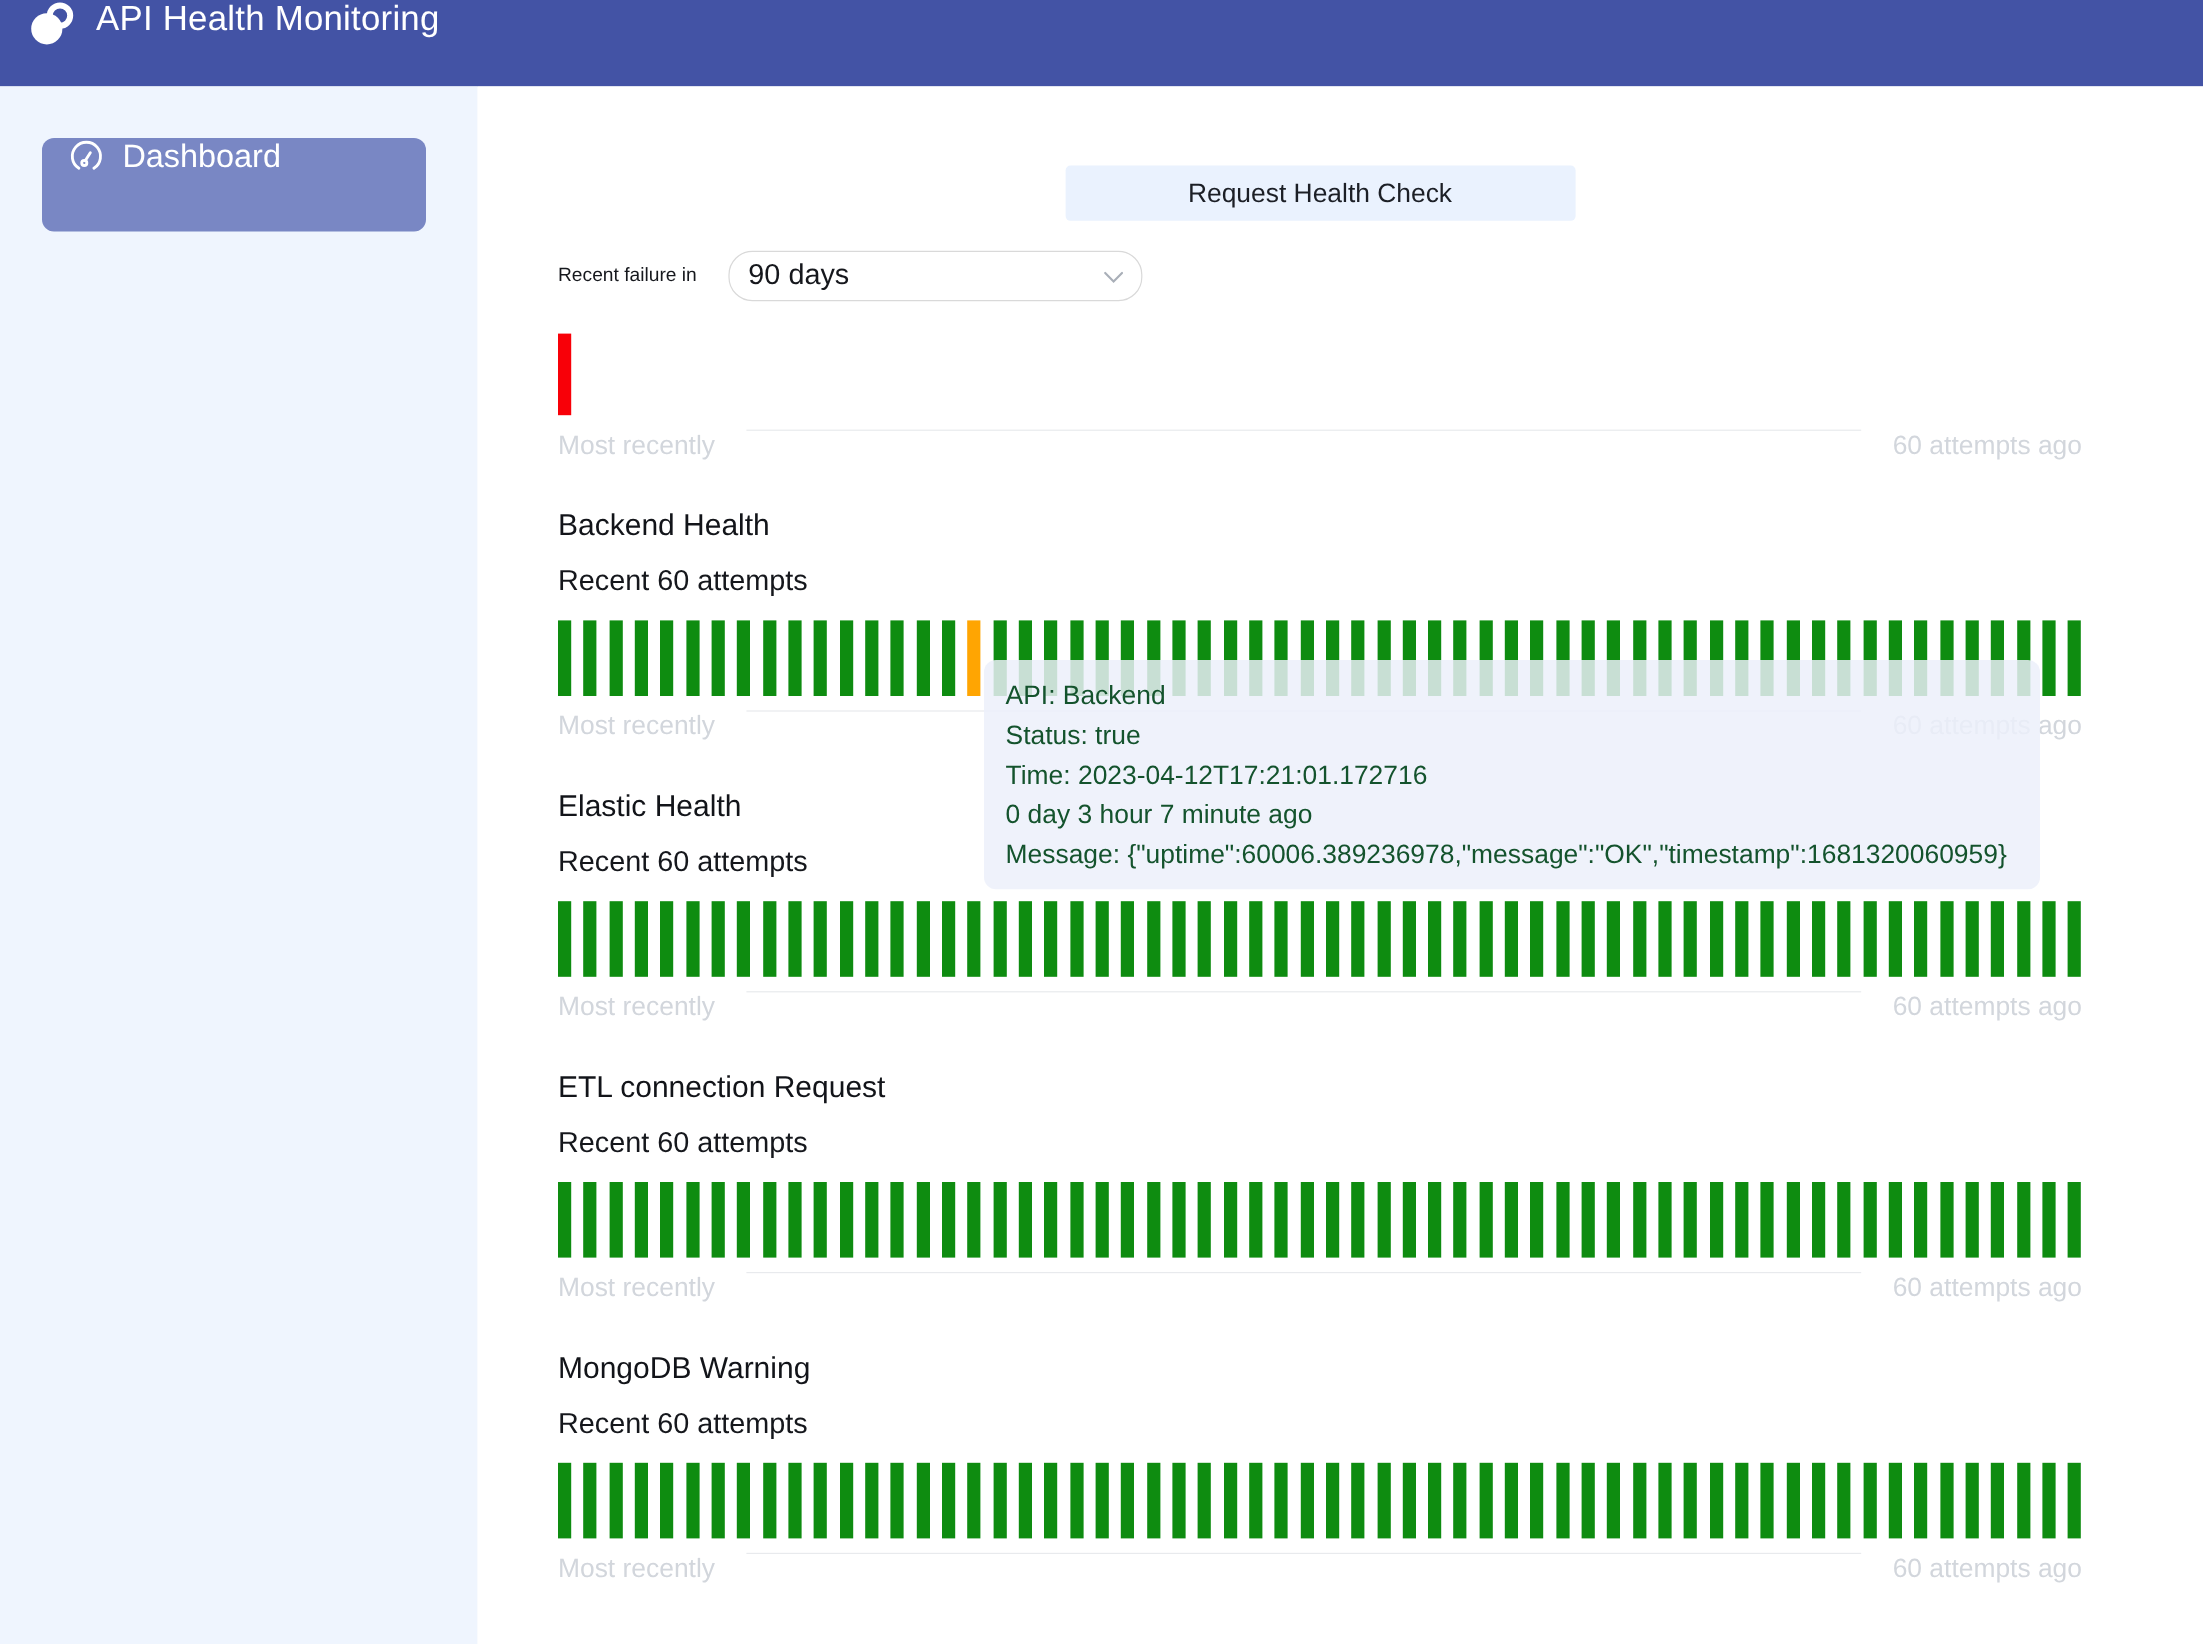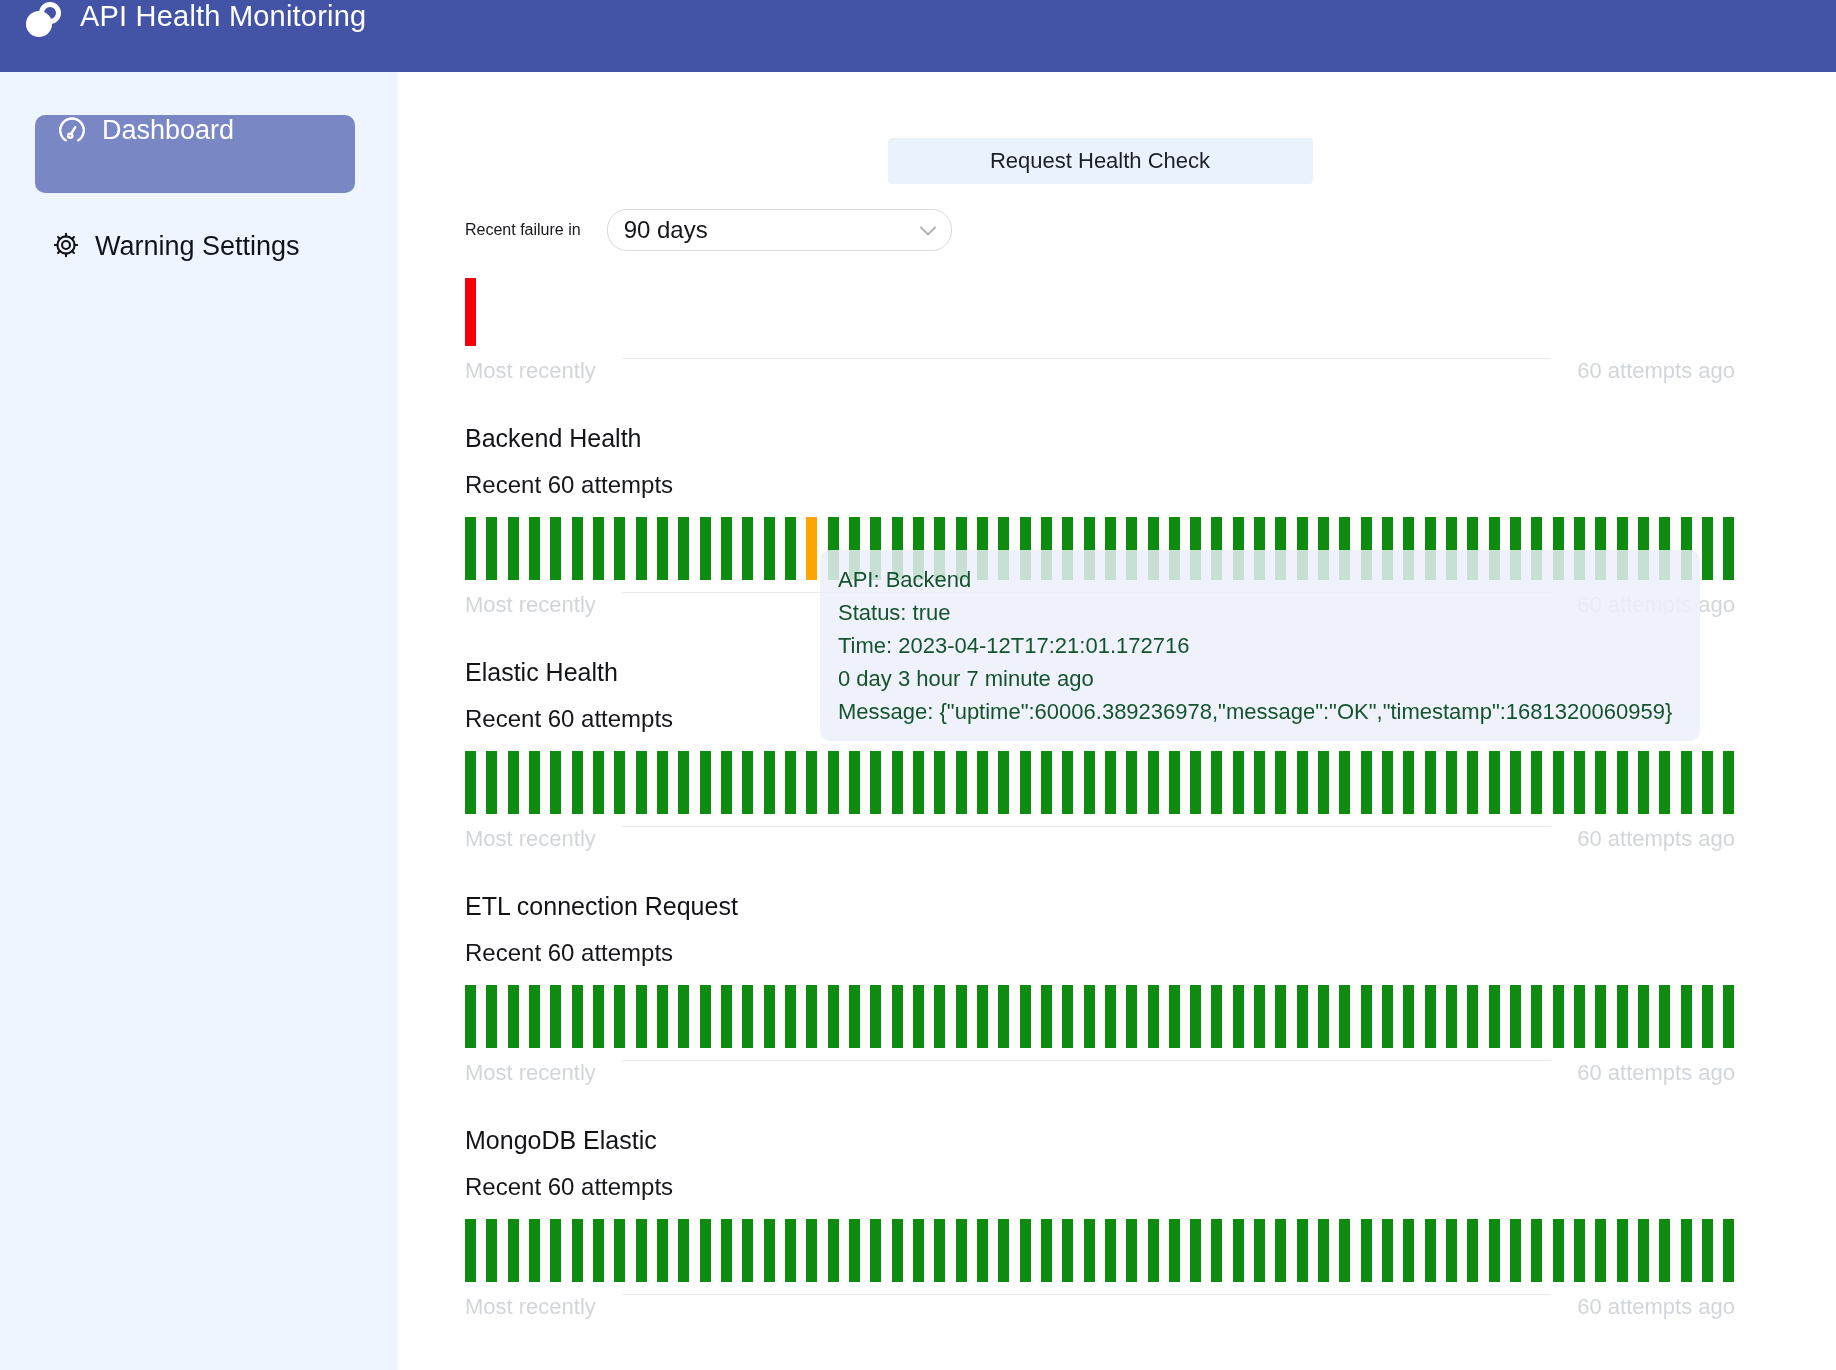--- a/index.html
+++ b/index.html
@@ -117,29 +117,20 @@
 </header>
 
 <nav class="sidebar">
   <div class="nav-item active">
     <svg class="nav-icon" viewBox="0 0 24 24" fill="none" stroke="#ffffff" stroke-width="1.9" stroke-linecap="round">
       <path d="M7 20.2 A 9.4 9.4 0 1 1 17 20.2"></path>
       <path d="M14.6 9.8 L 11.2 15.2"></path>
       <circle cx="10.6" cy="16.6" r="1.7"></circle>
     </svg>
     <span>Dashboard</span>
-  </div>
-  <div class="nav-item plain">
-    <svg class="nav-icon" viewBox="0 0 24 24" fill="none" stroke="#111318" stroke-width="1.8" stroke-linecap="round">
-      <circle cx="12" cy="12" r="3.4"></circle>
-      <circle cx="12" cy="12" r="7.4"></circle>
-      <path d="M12 4.6 V 2.4 M12 19.4 V 21.6 M4.6 12 H 2.4 M19.4 12 H 21.6
-               M6.8 6.8 L 5.2 5.2 M17.2 6.8 L 18.8 5.2 M6.8 17.2 L 5.2 18.8 M17.2 17.2 L 18.8 18.8"></path>
-    </svg>
-    <span>Warning Settings</span>
   </div>
 </nav>
 
 <main class="main">
   <div class="content">
 
     <button class="health-check-btn">Request Health Check</button>
 
     <div class="filter-row">
       <span class="filter-label">Recent failure in</span>
@@ -444,21 +435,21 @@
           </div>
         <div class="axis">
           <span>Most recently</span>
           <div class="line"></div>
           <span>60 attempts ago</span>
         </div>
       </div>
     </section>
 
     <section class="health-section">
-      <h2 class="section-title">MongoDB Elastic</h2>
+      <h2 class="section-title">MongoDB Warning</h2>
       <div class="section-subtitle">Recent 60 attempts</div>
       <div class="chart-area">
         <div class="strip">
             <div class="bar ok"></div>
             <div class="bar ok"></div>
             <div class="bar ok"></div>
             <div class="bar ok"></div>
             <div class="bar ok"></div>
             <div class="bar ok"></div>
             <div class="bar ok"></div>

